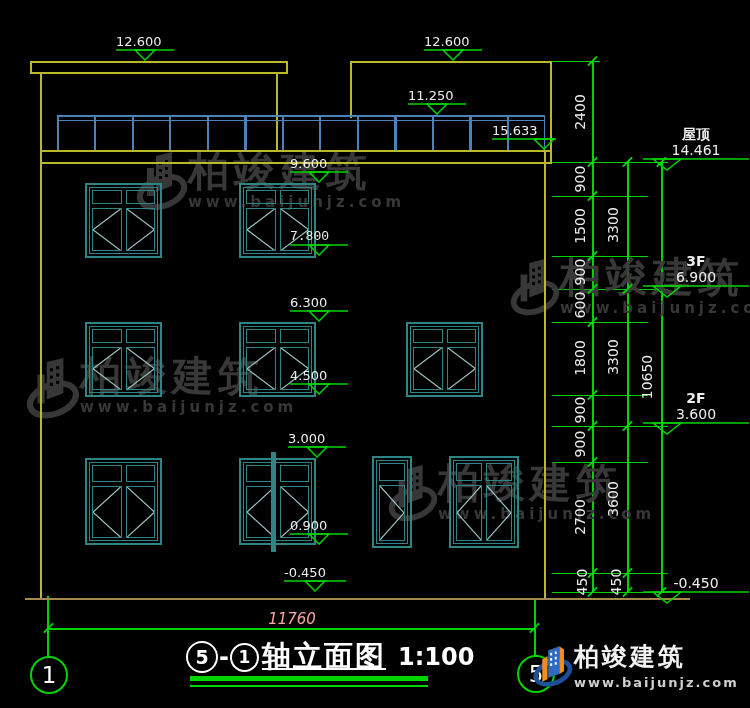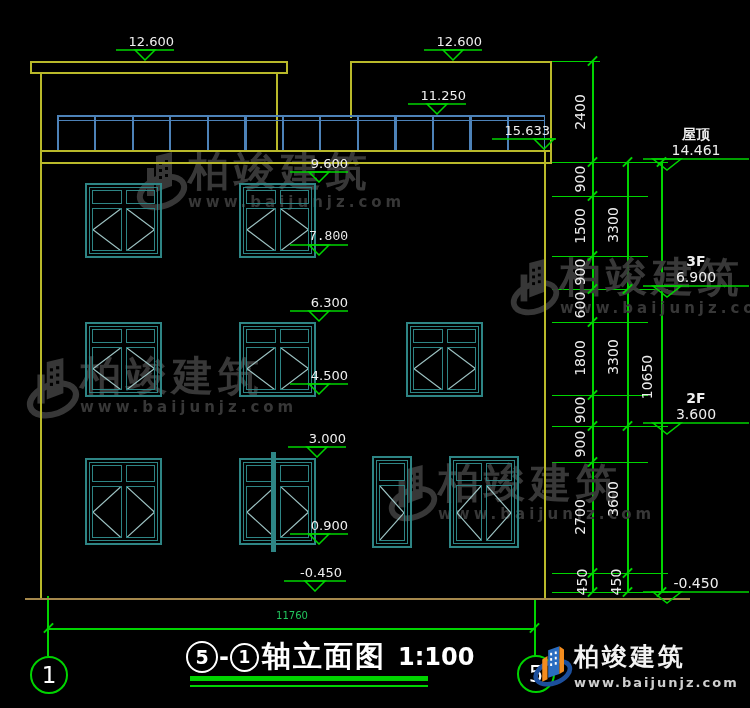--- a/index.html
+++ b/index.html
@@ -23,45 +23,45 @@
   .win{position:absolute;border:2px solid #2e8585;padding:2px;z-index:3;box-sizing:border-box;}
   .wf{border:1px solid #2e8585;width:100%;height:100%;box-sizing:border-box;
       display:flex;flex-direction:column;}
   .wrow-top{flex:0 0 27%;display:flex;}
   .wrow-bot{flex:1;display:flex;}
   .pane{flex:1;border:1px solid #2e8585;margin:2px;position:relative;}
   .pane svg{position:absolute;left:0;top:0;width:100%;height:100%;}
   .pane path{fill:none;stroke:#9cc2c2;stroke-width:1.2;vector-effect:non-scaling-stroke;}
   .pipe{position:absolute;left:271px;top:452px;width:5px;height:100px;background:#2e8585;z-index:4;}
   
-  .em{position:absolute;width:58px;height:26px;z-index:6;text-align:right;}
+  .em{position:absolute;width:58px;height:26px;z-index:6;text-align:left;}
   .em .ev{display:block;color:#efefef;font-size:13px;line-height:14px;white-space:nowrap;}
   .em svg{display:block;}
   .em line{stroke:#00d400;stroke-width:1.5;}
   .em path{fill:none;stroke:#00d400;stroke-width:1.5;}
   
   .fm{position:absolute;left:643px;width:106px;z-index:6;text-align:center;padding-left:0;}
   .fm .fl{color:#efefef;font-size:14px;font-weight:bold;line-height:16px;}
   .fm .fv{color:#efefef;font-size:14px;line-height:16px;}
   .fm svg{display:block;}
   .fm line{stroke:#00d400;stroke-width:1.5;}
   .fm path{fill:none;stroke:#00d400;stroke-width:1.5;}
   
   .vdim{position:absolute;width:64px;height:18px;text-align:center;color:#ededed;
         font-size:14px;transform:rotate(-90deg);z-index:6;white-space:nowrap;}
-  .hdim{position:absolute;color:#22c55e;font-size:10px;text-align:center;z-index:6;}
+  .hdim{position:absolute;color:#fca5a5;font-size:15px;text-align:center;z-index:6;font-style:italic;}
   
   .axis-bubble{position:absolute;width:34px;height:34px;border:2px solid #00d400;border-radius:50%;
      color:#fff;font-size:23px;display:flex;align-items:center;justify-content:center;z-index:6;}
   
   .title{position:absolute;left:186px;top:637px;display:flex;align-items:center;z-index:8;color:#fff;}
   .tcirc{display:inline-flex;width:28px;height:28px;border:2px solid #fff;border-radius:50%;
      align-items:center;justify-content:center;font-size:19px;font-weight:bold;}
   .tdash{font-size:24px;font-weight:bold;margin:0 1px;}
-  .tname{font-size:29px;font-weight:bold;letter-spacing:2px;margin-left:3px;}
+  .tname{font-size:29px;font-weight:bold;letter-spacing:2px;margin-left:3px;text-decoration:underline;}
   .tscale{font-size:24px;font-weight:bold;margin-left:12px;}
   .tbar1{position:absolute;left:190px;top:676px;width:238px;height:5px;background:#00d400;z-index:8;}
   .tbar2{position:absolute;left:190px;top:685px;width:238px;height:2px;background:#00d400;z-index:8;}
   
   .wm{position:absolute;z-index:1;display:flex;align-items:flex-start;opacity:.95;}
   .wm .wm-col{display:flex;flex-direction:column;}
   .wm .wm-text{color:#3c3c3c;font-size:41px;font-weight:bold;letter-spacing:5px;line-height:42px;white-space:nowrap;}
   .wm .wm-url{color:#3a3a3a;font-size:15px;font-weight:bold;letter-spacing:4px;line-height:20px;white-space:nowrap;}
   .brand{position:absolute;left:533px;top:630px;display:flex;align-items:center;z-index:10;}
   .brand .b-text{color:#f2f2f2;font-size:25px;font-weight:bold;letter-spacing:3px;line-height:30px;white-space:nowrap;}

